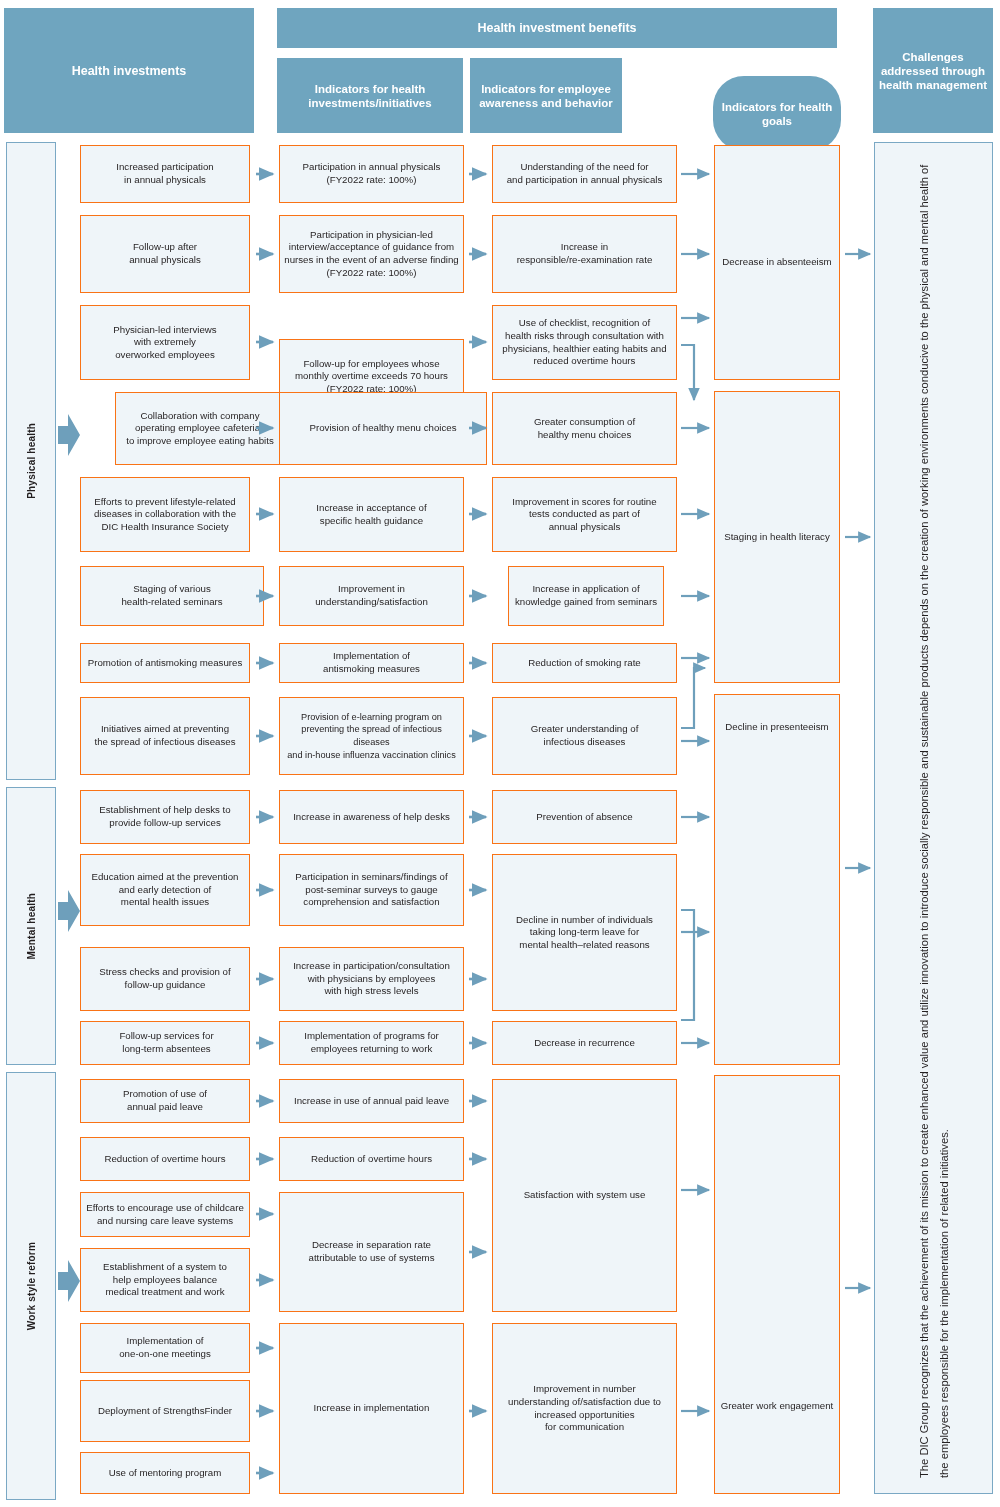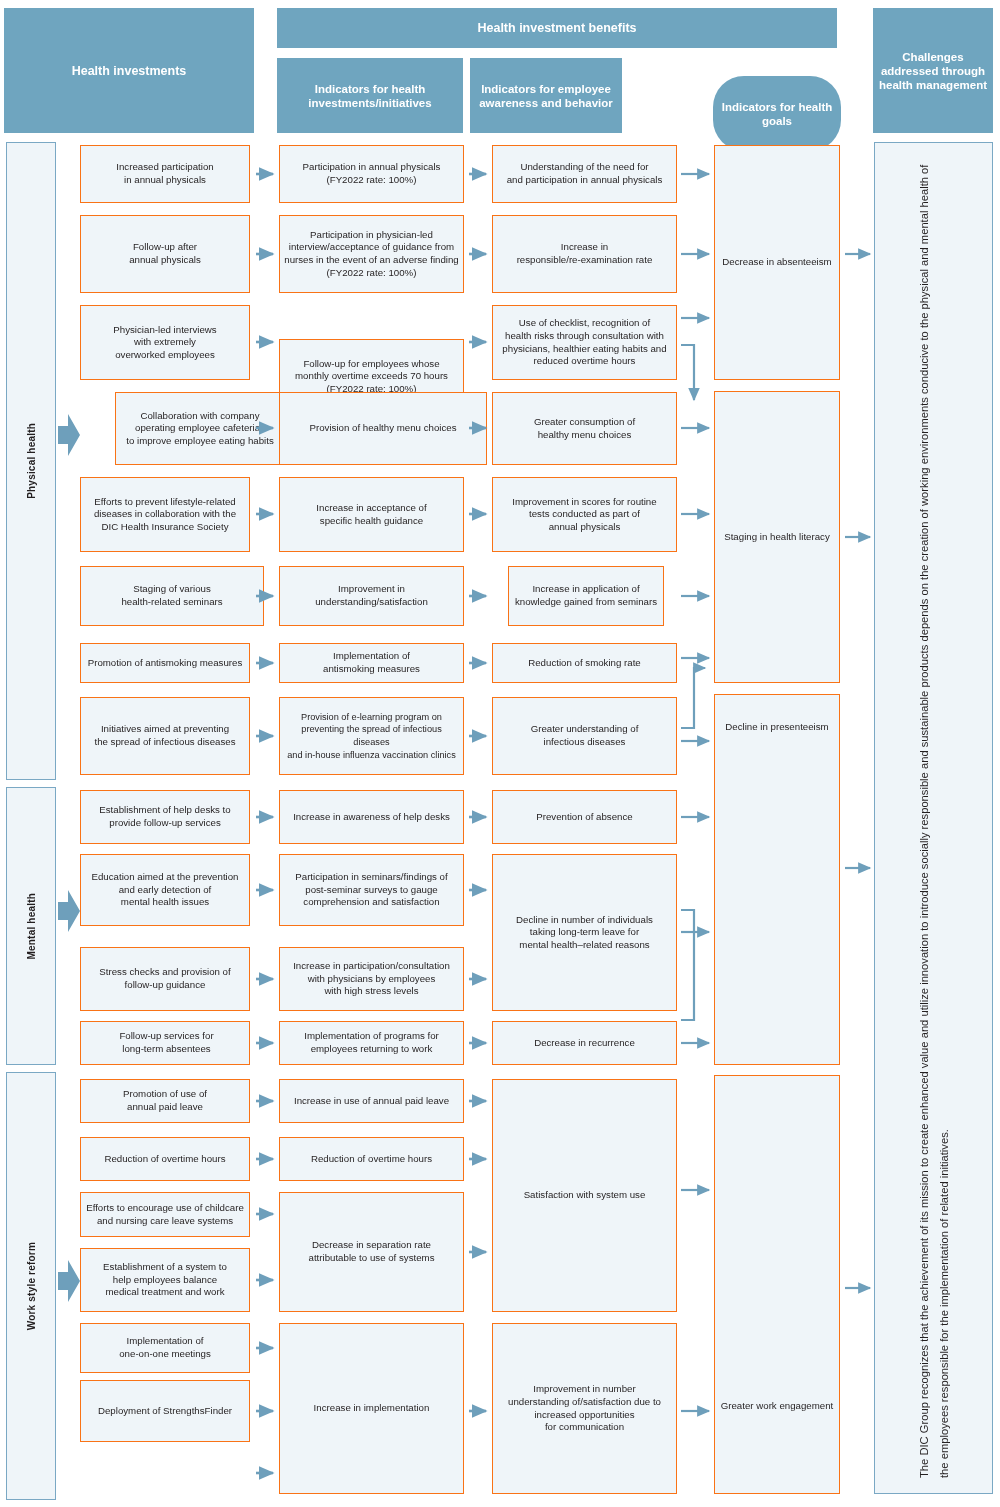--- a/index.html
+++ b/index.html
@@ -101,20 +101,21 @@
 annual paid leave</div>
   <div class="box" style="left:80px;top:1137px;width:170px;height:44px;white-space:pre-line;">Reduction of overtime hours</div>
   <div class="box" style="left:80px;top:1192px;width:170px;height:45px;white-space:pre-line;">Efforts to encourage use of childcare
 and nursing care leave systems</div>
   <div class="box" style="left:80px;top:1248px;width:170px;height:64px;white-space:pre-line;">Establishment of a system to
 help employees balance
 medical treatment and work</div>
   <div class="box" style="left:80px;top:1323px;width:170px;height:50px;white-space:pre-line;">Implementation of
 one-on-one meetings</div>
   <div class="box" style="left:80px;top:1380px;width:170px;height:62px;white-space:pre-line;">Deployment of StrengthsFinder</div>
+  <div class="box" style="left:80px;top:1452px;width:170px;height:42px;white-space:pre-line;">Use of mentoring program</div>
 
   <div class="box" style="left:279px;top:145px;width:185px;height:58px;white-space:pre-line;">Participation in annual physicals
 (FY2022 rate: 100%)</div>
   <div class="box" style="left:279px;top:215px;width:185px;height:78px;white-space:pre-line;">Participation in physician-led
 interview/acceptance of guidance from
 nurses in the event of an adverse finding
 (FY2022 rate: 100%)</div>
   <div class="box" style="left:279px;top:305px;width:185px;height:75px;white-space:pre-line;margin-top:34px;">Follow-up for employees whose
 monthly overtime exceeds 70 hours
 (FY2022 rate: 100%)</div>

